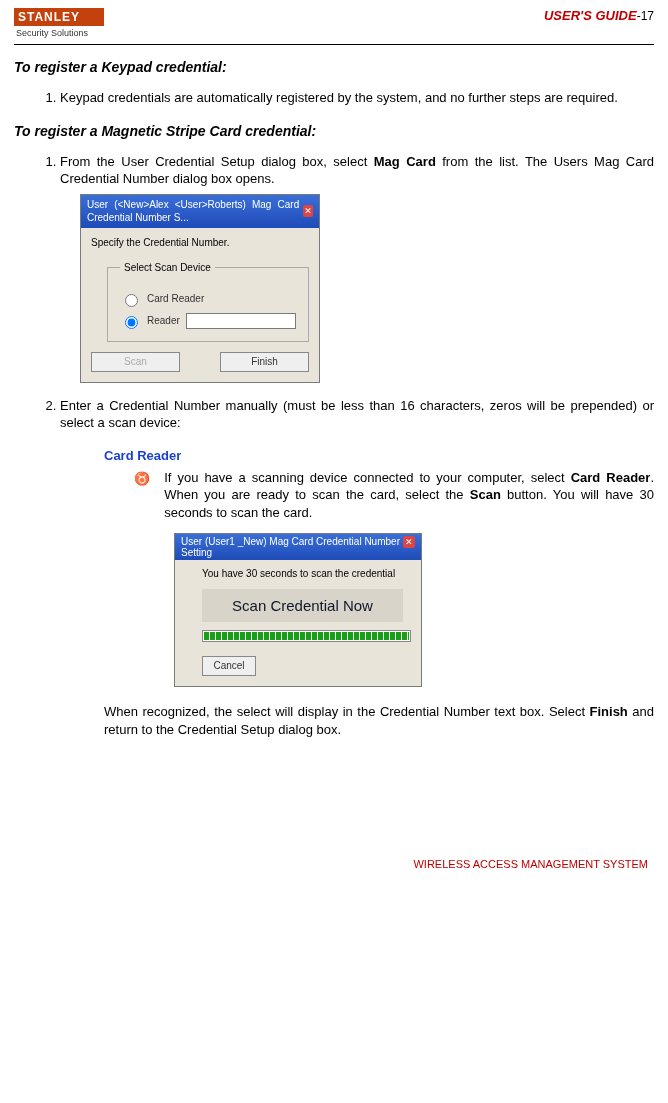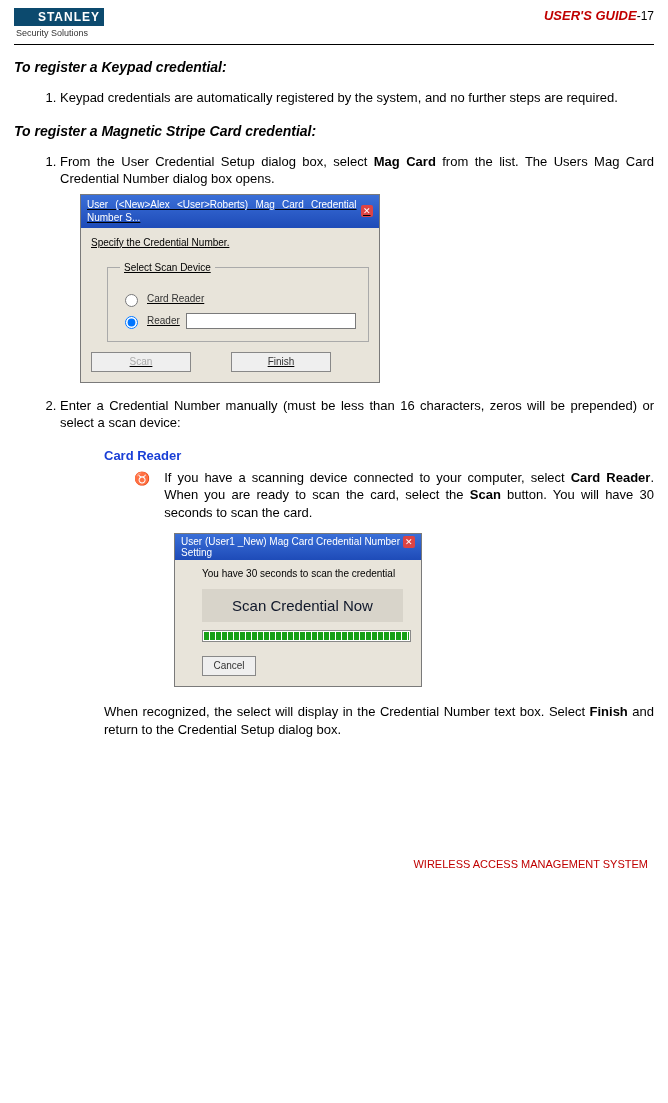--- a/index.html
+++ b/index.html
@@ -14,26 +14,26 @@
   }
   .page { padding: 8px 14px 20px 14px; }
   .header-row {
     display: flex;
     justify-content: space-between;
     align-items: flex-start;
     padding-bottom: 4px;
   }
   .logo-block { width: 90px; }
   .logo-top {
-    background: #0c4a6e;
+    background: #c2410c;
     color: #fff;
     font-weight: bold;
     font-size: 12px;
     letter-spacing: 1px;
-    text-align: right;
+    text-align: left;
     padding: 2px 4px;
   }
   .logo-bottom {
     font-size: 9px;
     color: #333;
     padding: 2px 0 0 2px;
   }
   .guide-title {
     font-style: italic;
     font-weight: bold;
@@ -43,27 +43,26 @@
   .guide-title .page-num { color: #000; font-weight: normal; font-style: normal; font-size: 12px; }
   hr.hdr { border: none; border-top: 1px solid #000; margin: 2px 0 14px 0; }
 
   .section-title { font-weight: bold; font-style: italic; margin: 10px 0 14px 0; font-size: 14px; }
 
   ol.main { list-style: decimal; padding-left: 46px; margin: 0 0 16px 0; }
   ol.main > li { margin-bottom: 14px; line-height: 1.35; text-align: justify; }
   ol.main > li .bold { font-weight: bold; }
 
   .dialog {
-    width: 300px;
+    width: 240px;
     margin: 6px 0 14px 20px;
     border: 1px solid #7a7a7a;
     background: #e8e4da;
     font-size: 10px;
     font-family: Tahoma, Arial, sans-serif;
-    text-decoration: underline;
   }
   .dialog .titlebar {
     background: linear-gradient(#3a6fd8, #1e4bb8);
     color: #fff;
     padding: 3px 6px;
     font-size: 10px;
     display: flex;
     align-items: center;
     gap: 4px;
   }

